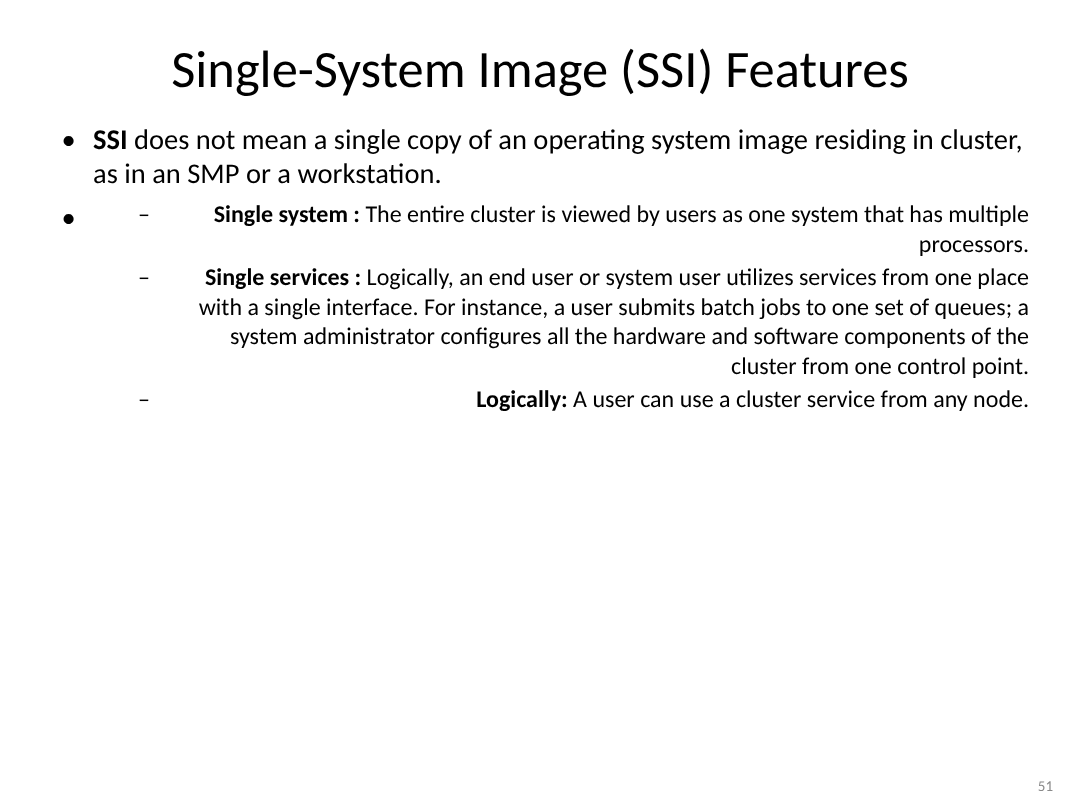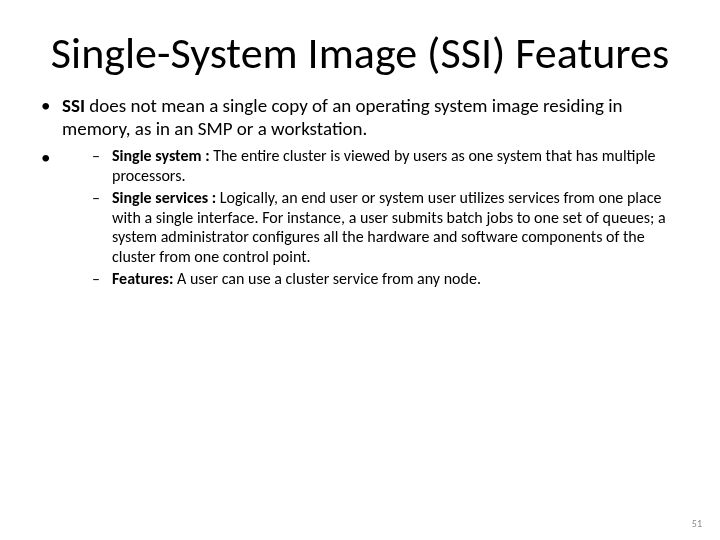--- a/index.html
+++ b/index.html
@@ -1,47 +1,47 @@
 <!DOCTYPE html>
 <html><head>
 <meta charset="utf-8">
 <style>
   * { margin: 0; padding: 0; box-sizing: border-box; }
   html, body { width: 720px; height: 540px; background: #fff; font-family: Calibri, "Segoe UI", Arial, sans-serif; color: #000; }
   .slide { width: 720px; height: 540px; position: relative; padding: 26px 34px 0 34px; }
-  .title { font-size: 44px; font-weight: 400; text-align: center; margin-bottom: 14px; letter-spacing: 0px; }
+  .title { font-size: 35px; font-weight: 400; text-align: center; margin-bottom: 14px; letter-spacing: 0px; }
   .lvl1 { list-style: none; padding-left: 0; }
   .lvl1 > li { position: relative; padding-left: 28px; font-size: 19px; line-height: 1.22; margin-bottom: 4px; }
   .lvl1 > li::before { content: "•"; position: absolute; left: 7px; top: 0; font-size: 19px; }
-  .lvl2 { list-style: none; padding-left: 0; margin-top: 6px; }
+  .lvl2 { list-style: none; padding-left: 0; margin-top: 6px; text-align: right; }
   .lvl2 > li { position: relative; padding-left: 50px; font-size: 16px; line-height: 1.22; margin-bottom: 3px; }
   .lvl2 > li::before { content: "–"; position: absolute; left: 30px; top: 0; font-size: 16px; }
   .bold { font-weight: 700; text-align: right; }
   .pagenum { position: absolute; right: 18px; bottom: 10px; font-size: 10px; color: #8a8a8a; }
   .sub-item-label { font-weight: 700; }
 </style>
 </head>
 <body>
 <div class="slide">
 
   <h1 class="title">Single-System Image (SSI) Features</h1>
 
   <ul class="lvl1">
     <li>
-      <span class="bold">SSI </span><span>does not mean a single copy of an operating system image residing in memory, as in an SMP or a workstation.</span>
+      <span class="bold">SSI </span><span>does not mean a single copy of an operating system image residing in cluster, as in an SMP or a workstation.</span>
     </li>
     <li>
       <ul class="lvl2">
         <li>
           <span class="sub-item-label">Single system : </span><span>The entire cluster is viewed by users as one system that has multiple processors.</span>
         </li>
         <li>
           <span class="sub-item-label">Single services : </span><span>Logically, an end user or system user utilizes services from one place with a single interface. For instance, a user submits batch jobs to one set of queues; a system administrator configures all the hardware and software components of the cluster from one control point.</span>
         </li>
         <li>
-          <span class="sub-item-label">Features: </span><span>A user can use a cluster service from any node.</span>
+          <span class="sub-item-label">Logically: </span><span>A user can use a cluster service from any node.</span>
         </li>
       </ul>
     </li>
   </ul>
 
   <div class="pagenum">51</div>
 </div>
 
 </body></html>

